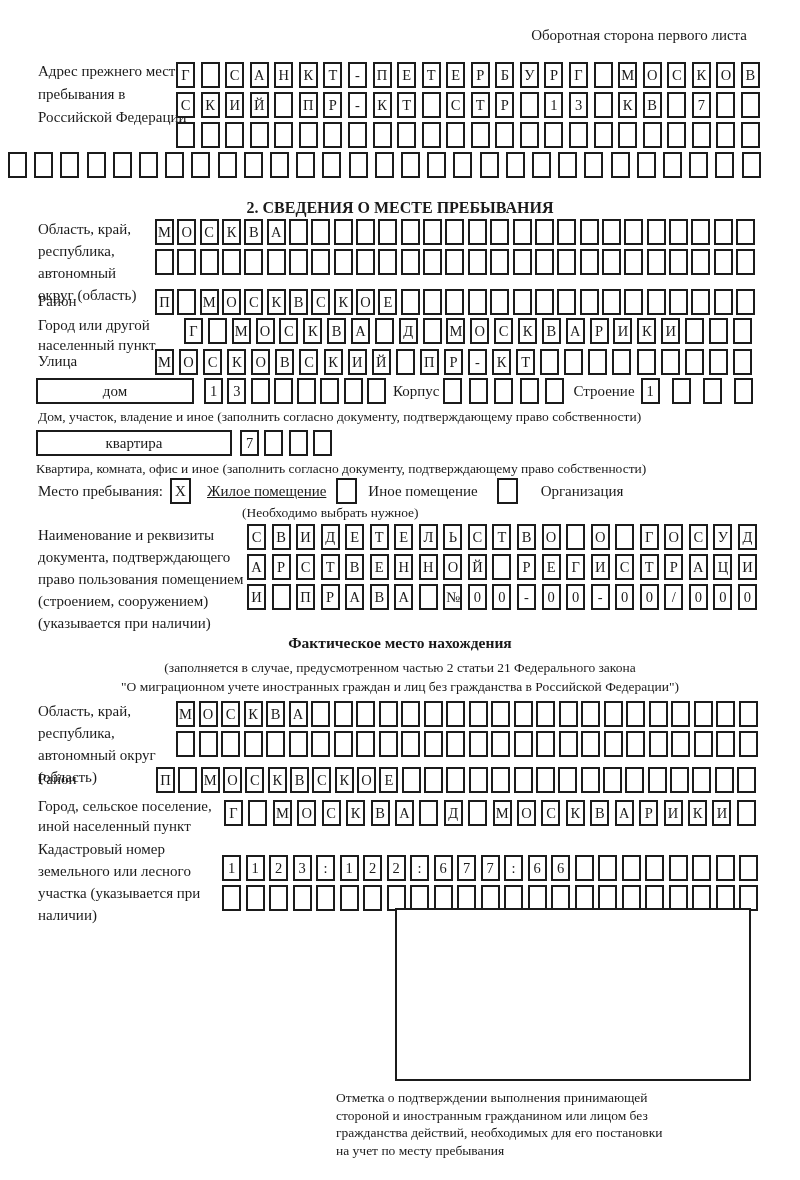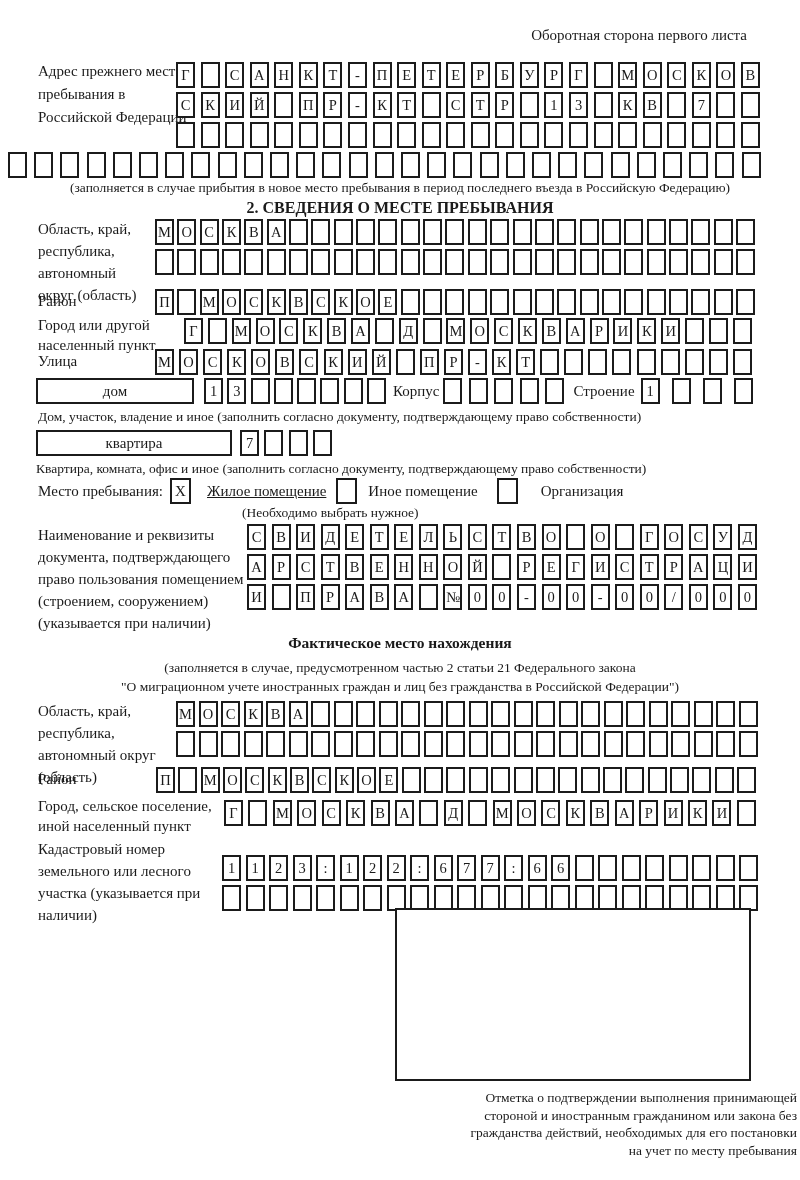--- a/index.html
+++ b/index.html
@@ -146,21 +146,20 @@
       <span class="cell"></span>
       <span class="cell"></span>
       <span class="cell"></span>
       <span class="cell"></span>
       <span class="cell"></span>
       <span class="cell"></span>
       <span class="cell"></span>
       <span class="cell"></span>
       <span class="cell"></span>
     </div>
-  <div class="abs note center" style="top:180px;">(заполняется в случае прибытия в новое место пребывания в период последнего въезда в Российскую Федерацию)</div>
 
   <div class="abs center bold" style="top:199px;font-size:16px;">2. СВЕДЕНИЯ О МЕСТЕ ПРЕБЫВАНИЯ</div>
 
   <div class="abs lbl" style="left:38px;top:218px;width:105px;">Область, край, республика, автономный округ (область)</div>
   <div class="abs" style="left:155px;top:219px;width:600px;">
     <div class="cells">
         <span class="cell">М</span>
         <span class="cell">О</span>
         <span class="cell">С</span>
         <span class="cell">К</span>
@@ -602,20 +601,20 @@
         <span class="cell"></span>
         <span class="cell"></span>
         <span class="cell"></span>
         <span class="cell"></span>
         <span class="cell"></span>
       </div>
   </div>
 
   <div class="abs stamp-box" style="left:395px;top:908px;width:356px;height:173px;"></div>
 
-  <div class="abs" style="left:352px;top:1089px;width:445px;text-align:right;">
+  <div class="abs" style="left:336px;top:1089px;width:445px;text-align:left;">
     <div class="note" style="line-height:17.5px;">Отметка о подтверждении выполнения принимающей</div>
-    <div class="note" style="line-height:17.5px;">стороной и иностранным гражданином или закона без</div>
+    <div class="note" style="line-height:17.5px;">стороной и иностранным гражданином или лицом без</div>
     <div class="note" style="line-height:17.5px;">гражданства действий, необходимых для его постановки</div>
     <div class="note" style="line-height:17.5px;">на учет по месту пребывания</div>
   </div>
 
 </div>
 
 </body></html>

